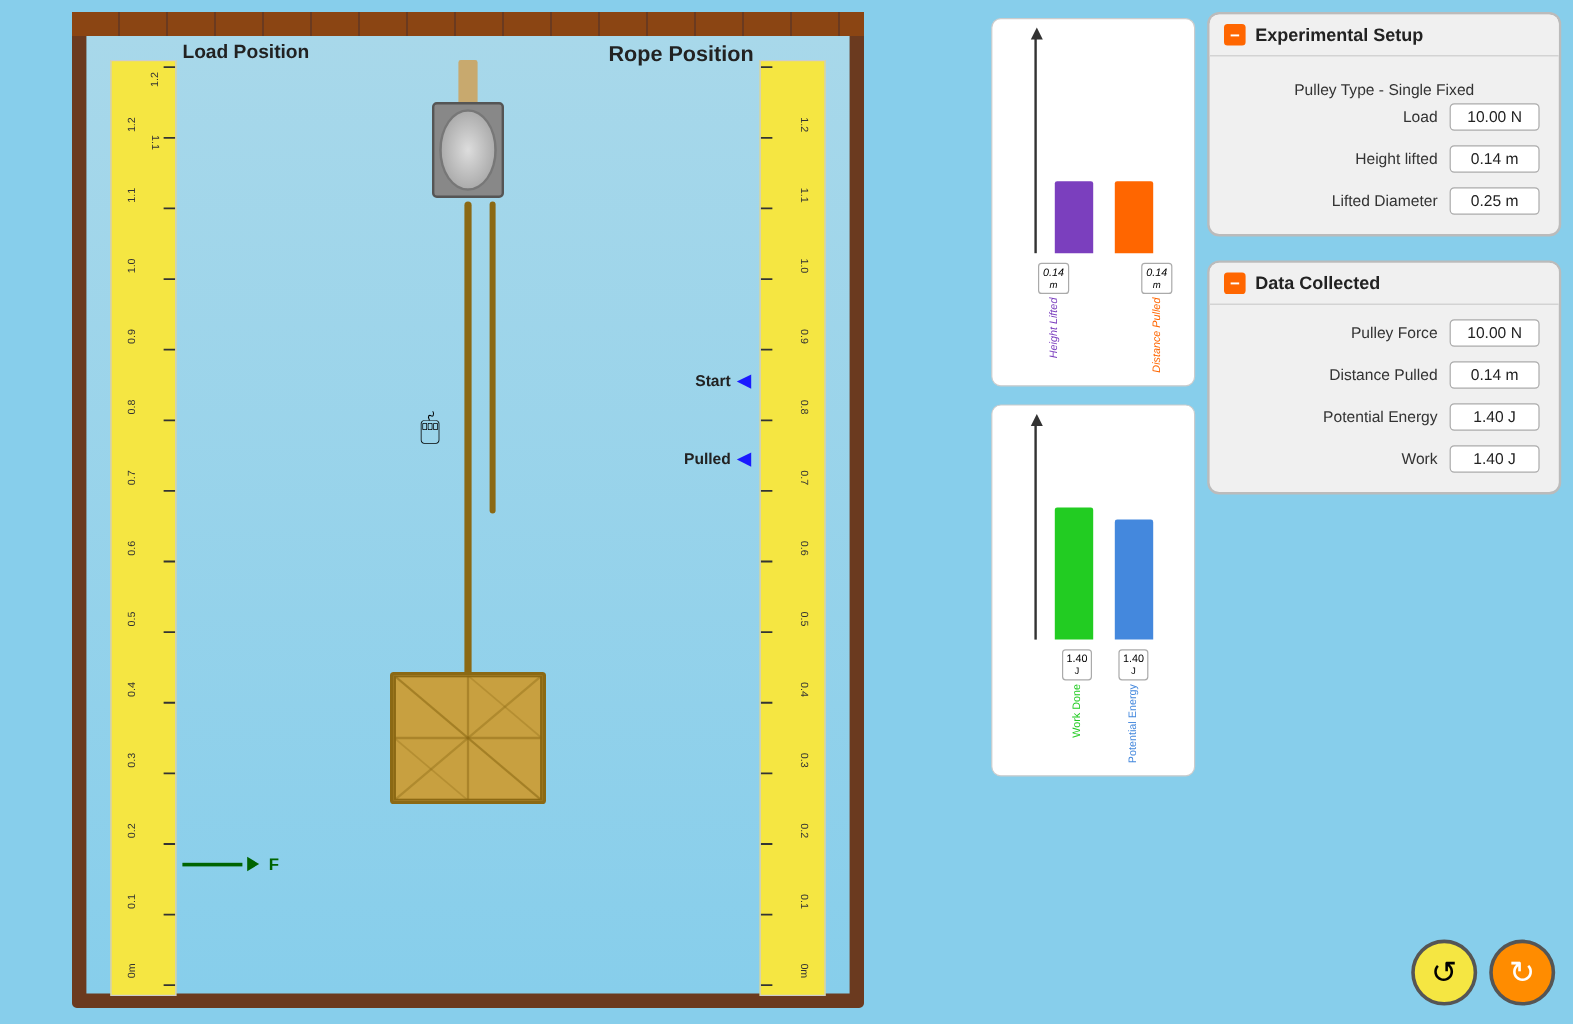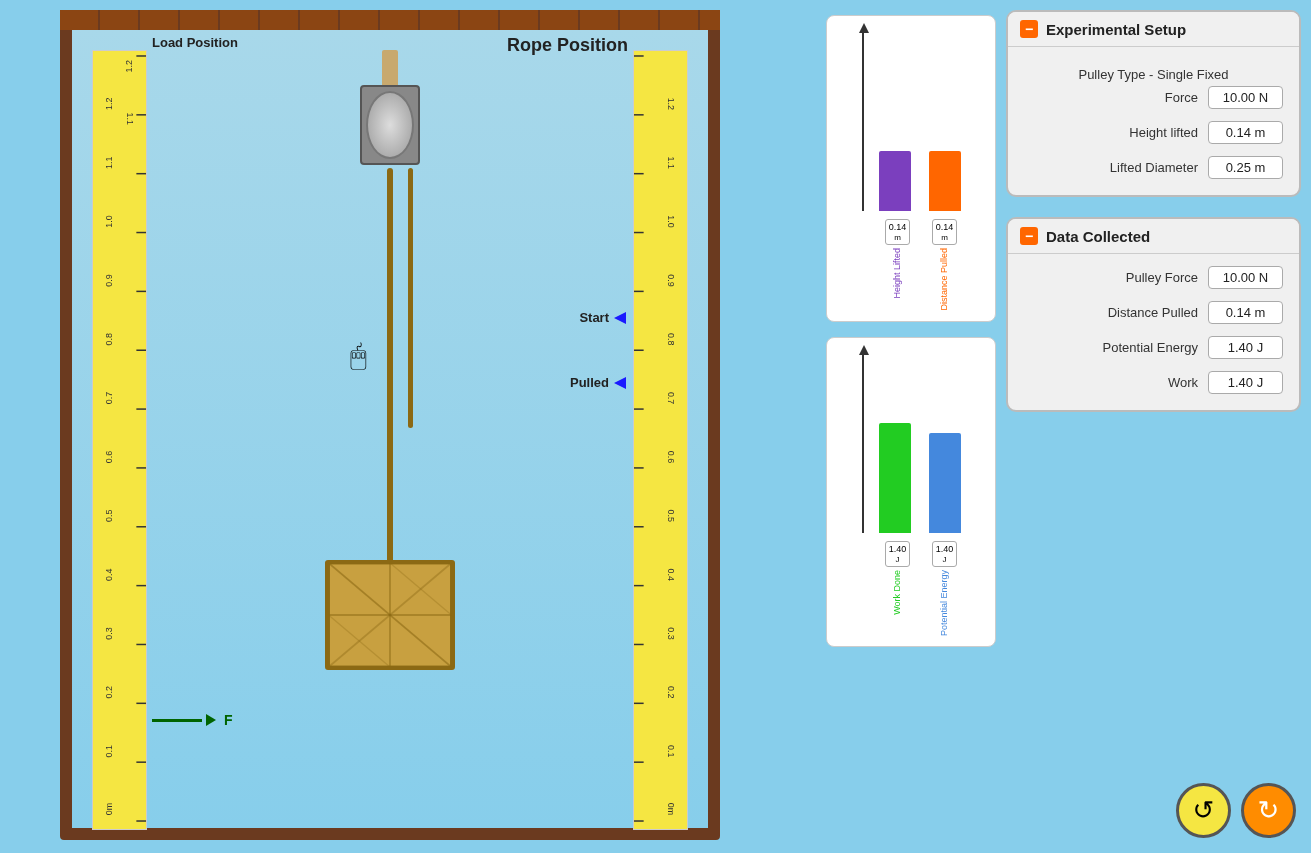--- a/index.html
+++ b/index.html
@@ -141,21 +141,21 @@
     .hand-icon {
       position: absolute;
       font-size: 28px;
     }
 
     
     .label-load-pos {
       position: absolute;
       top: 5px;
       left: 80px;
-      font-size: 13px;
+      font-size: 16px;
       font-weight: bold;
       color: #222;
     }
 
     .label-rope-pos {
       position: absolute;
       top: 5px;
       right: 80px;
       font-size: 18px;
       font-weight: bold;
@@ -458,21 +458,21 @@
   <div class="chart-card">
     <div style="position: relative; height: 180px; border-left: 2px solid #333; margin: 5px 10px 0 25px;">
       <div class="chart-arrow-up"></div>
 
       <div style="position: absolute; bottom: 0; left: 15px; display: flex; gap: 18px; align-items: flex-end; height: 100%;">
         <div style="width: 32px; height: 60px; background: #7B3FBE; border-radius: 2px 2px 0 0;"></div>
         <div style="width: 32px; height: 60px; background: #FF6600; border-radius: 2px 2px 0 0;"></div>
       </div>
     </div>
 
-    <div style="display: flex; gap: 5px; justify-content: center; margin-top: 8px; margin-left: 20px;">
+    <div style="display: flex; gap: 5px; justify-content: space-between; margin-top: 8px; margin-left: 20px; font-style: italic;">
       <div style="display: flex; flex-direction: column; align-items: center; width: 42px;">
         <div style="border: 1px solid #aaa; border-radius: 3px; padding: 2px 3px; font-size: 9px; background: white; text-align: center; margin-bottom: 3px;">
           <span style="font-size:9px;">0.14</span><br>
           <span style="font-size:8px;">m</span>
         </div>
         <span style="font-size: 9px; writing-mode: vertical-lr; transform: rotate(180deg); color: #7B3FBE; line-height: 1.2;">Height Lifted</span>
       </div>
       <div style="display: flex; flex-direction: column; align-items: center; width: 42px;">
         <div style="border: 1px solid #aaa; border-radius: 3px; padding: 2px 3px; font-size: 9px; background: white; text-align: center; margin-bottom: 3px;">
           <span style="font-size:9px;">0.14</span><br>
@@ -515,21 +515,21 @@
 <div class="right-panels">
 
   <div class="panel-card">
     <div class="panel-header">
       <div class="panel-header-icon">−</div>
       <span class="panel-header-title">Experimental Setup</span>
     </div>
     <div class="panel-body">
       <div class="pulley-type-text">Pulley Type - Single Fixed</div>
       <div class="field-row">
-        <span class="field-label">Force</span>
+        <span class="field-label">Load</span>
         <span class="field-value">10.00 N</span>
       </div>
       <div class="field-row">
         <span class="field-label">Height lifted</span>
         <span class="field-value">0.14 m</span>
       </div>
       <div class="field-row">
         <span class="field-label">Lifted Diameter</span>
         <span class="field-value">0.25 m</span>
       </div>

